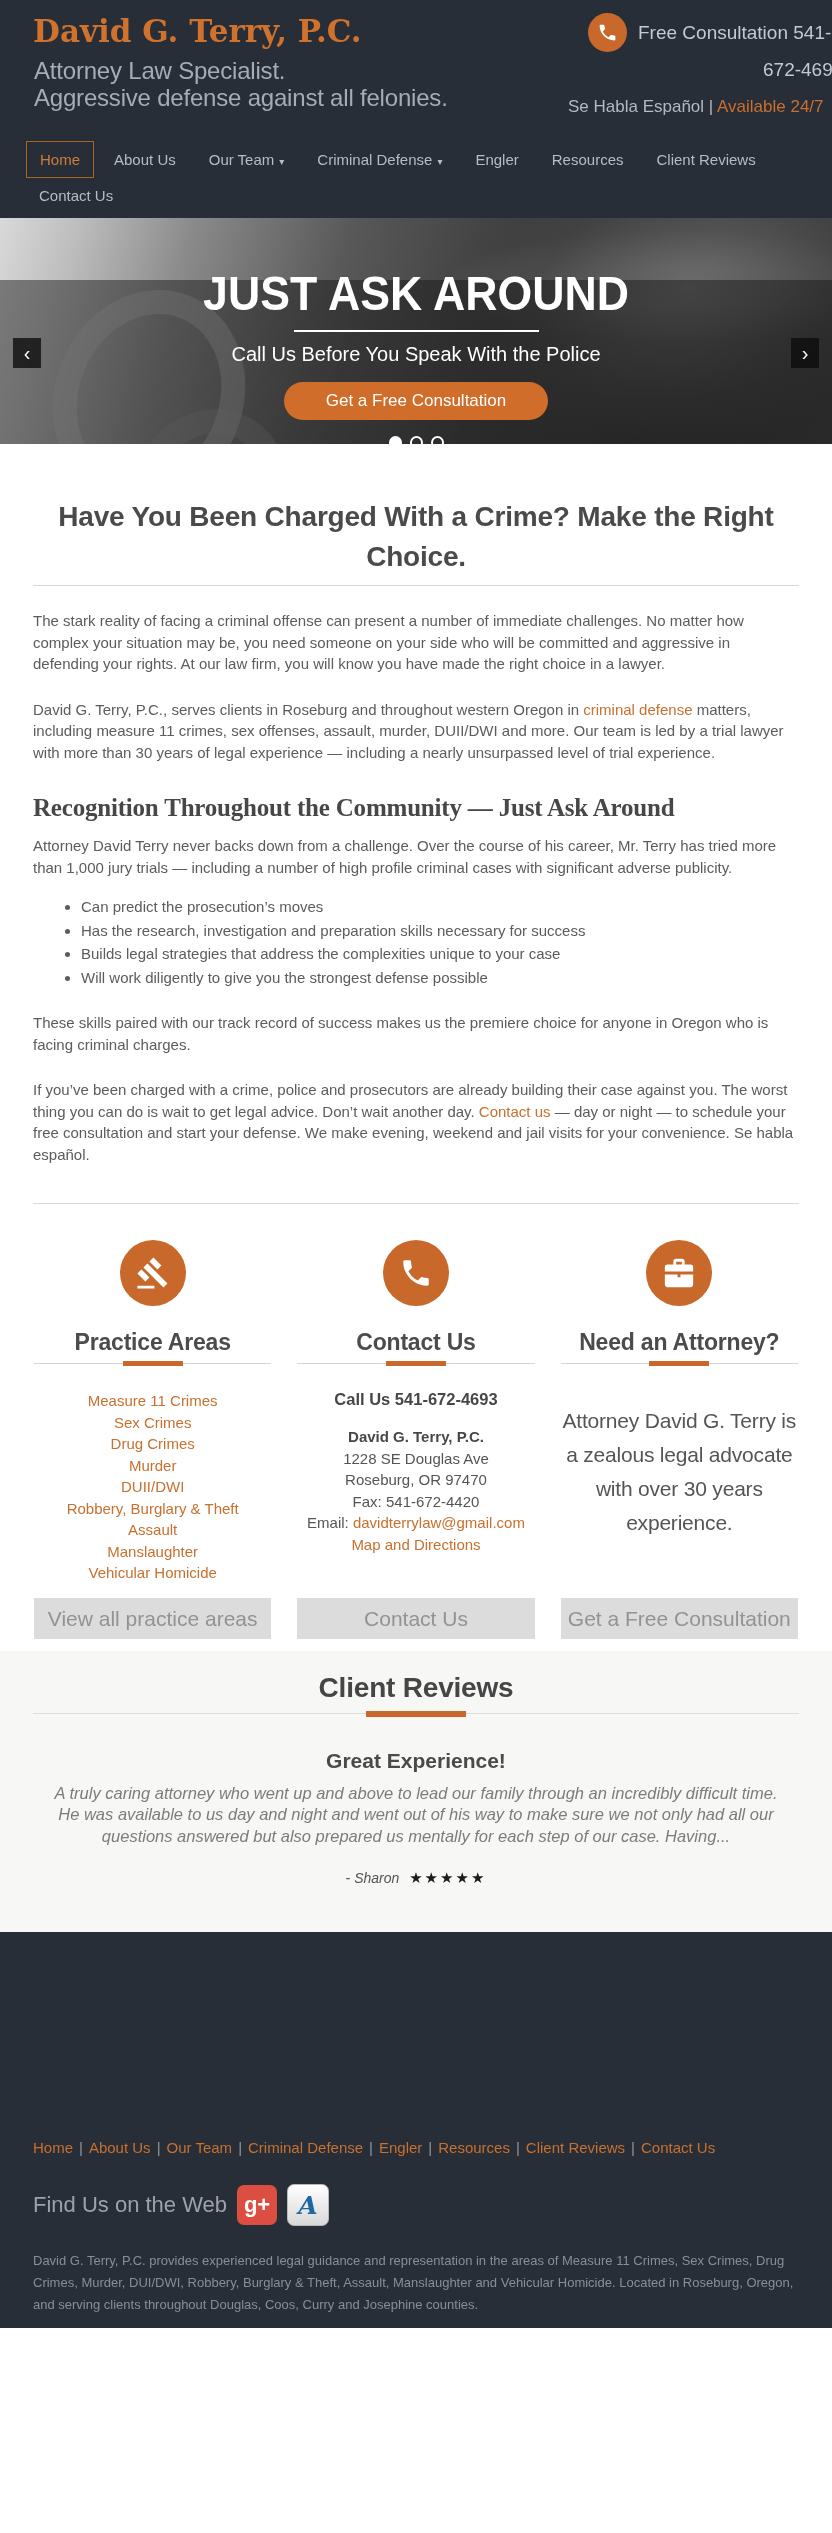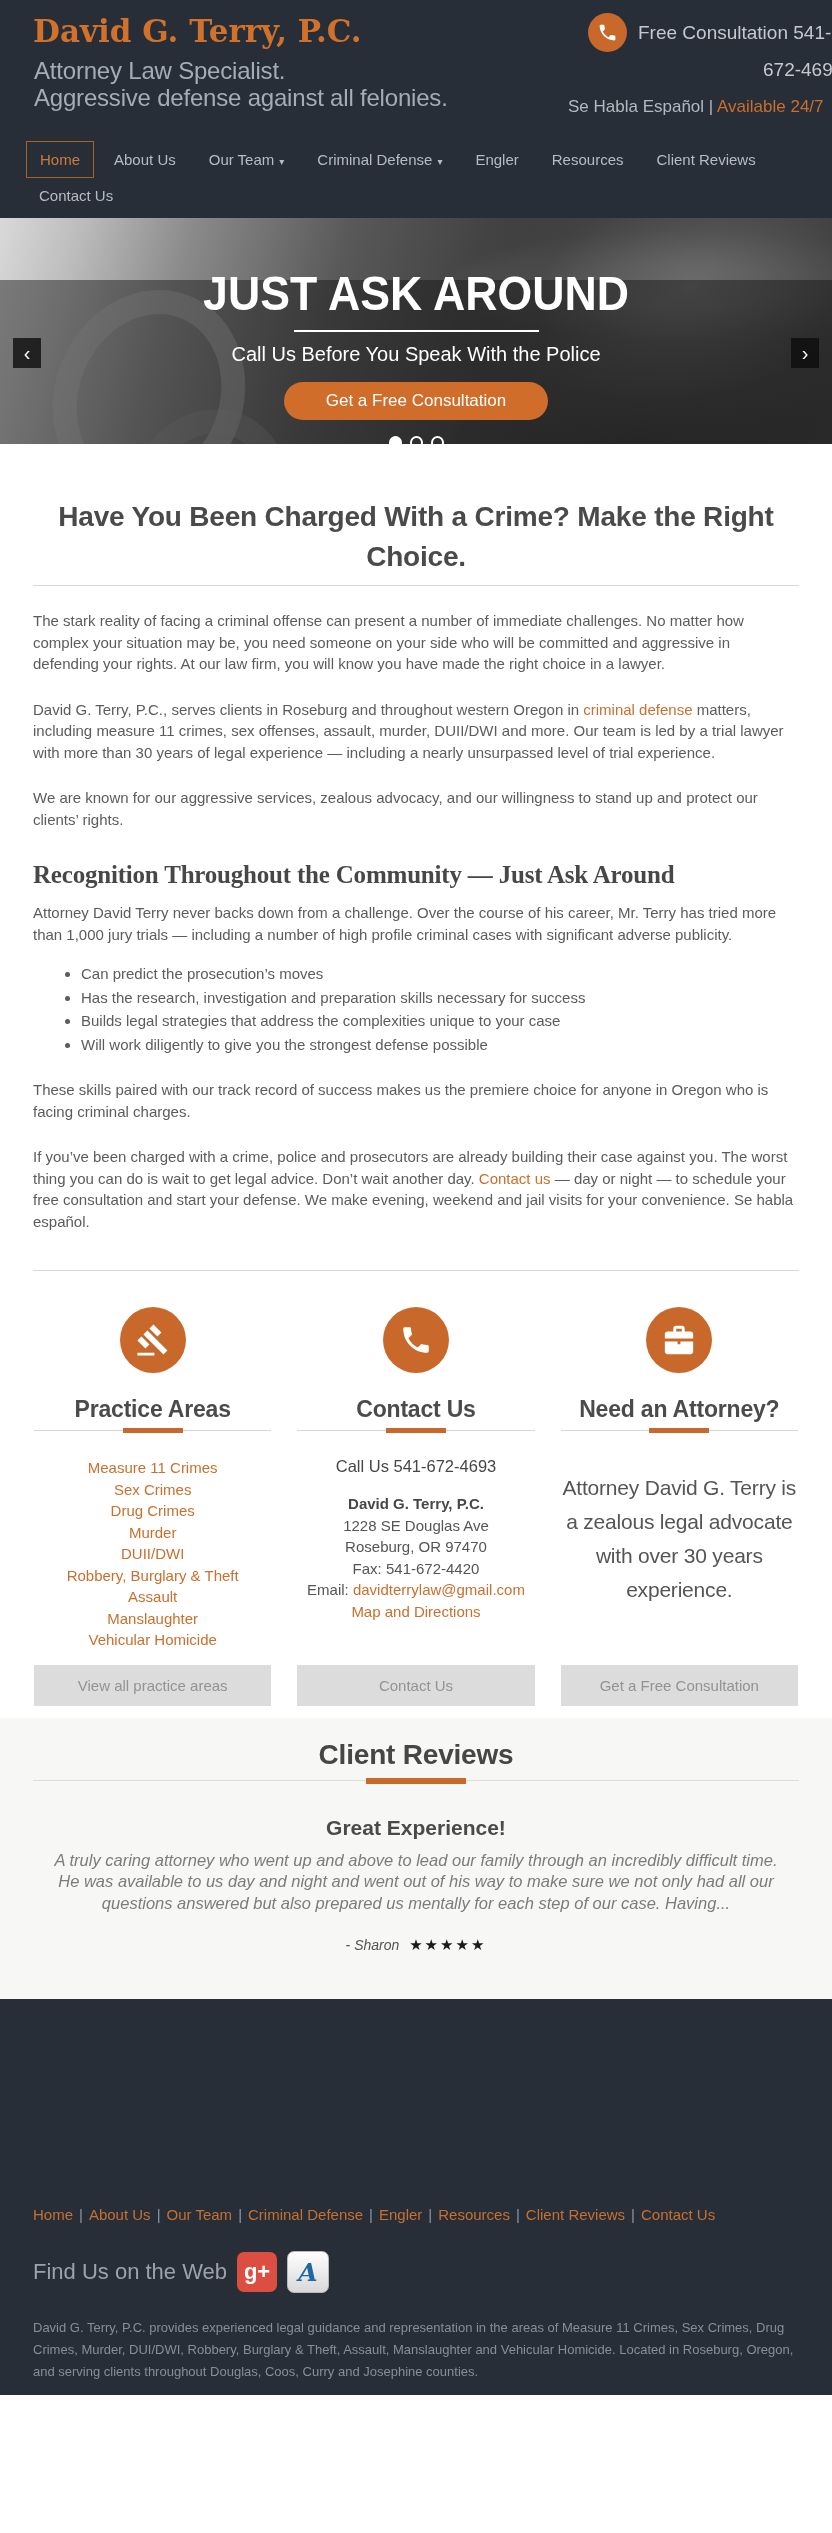--- a/index.html
+++ b/index.html
@@ -67,25 +67,25 @@
   .col{flex:1;display:flex;flex-direction:column;text-align:center;}
   .icon-circle{width:66px;height:66px;border-radius:50%;background:#c8682a;margin:0 auto;
     display:flex;align-items:center;justify-content:center;}
   .icon-circle svg{width:34px;height:34px;fill:#fff;}
   .col h3{font-size:23px;color:#4b4b4b;font-weight:bold;margin:23px 0 0;line-height:26px;letter-spacing:-.2px;}
   .col-rule{position:relative;height:5px;margin-top:6px;}
   .col-rule .line{position:absolute;left:0;right:0;top:2px;height:1px;background:#d6d6d6;}
   .col-rule .seg{position:absolute;left:50%;transform:translateX(-50%);top:0;width:60px;height:5px;background:#c8682a;}
   .col-body{margin-top:24px;flex:1;padding-bottom:14px;}
   .plink{display:block;color:#c8702f;font-size:15px;line-height:21.5px;}
-  .call{font-size:16.5px;font-weight:normal;color:#474747;}
+  .call{font-size:16.5px;font-weight:bold;color:#474747;}
   .cname{font-size:15px;font-weight:bold;color:#474747;margin-top:17px;line-height:21.5px;}
   .cline{font-size:15px;color:#555;line-height:21.5px;}
   .attorney-text{font-size:21px;color:#555;line-height:34px;margin-top:14px;letter-spacing:-.2px;}
-  .col-btn{display:block;background:#dcdcdc;color:#939393;font-size:15px;padding:12px 0;line-height:17px;}
+  .col-btn{display:block;background:#dcdcdc;color:#939393;font-size:21px;padding:12px 0;line-height:17px;}
   
   .reviews{margin-top:12px;background:#f7f7f6;padding:22px 33px 45px;}
   .reviews h2{font-size:28px;color:#464646;text-align:center;margin:0;line-height:30px;
     font-weight:bold;letter-spacing:-.2px;}
   .rev-rule{position:relative;height:6px;margin-top:8px;}
   .rev-rule .line{position:absolute;left:0;right:0;top:2px;height:1px;background:#dddddc;}
   .rev-rule .seg{position:absolute;left:50%;transform:translateX(-50%);top:0;width:100px;height:6px;background:#c8682a;}
   .rev-title{margin-top:32px;text-align:center;font-size:21px;font-weight:bold;color:#4a4a4a;}
   .rev-text{margin:10px auto 0;max-width:730px;text-align:center;font-style:italic;
     font-size:16.5px;line-height:21.5px;color:#7c7c7c;}
@@ -161,21 +161,20 @@
   </div>
 </div>
 <button class="hero-arrow arrow-left" style="position:absolute;">‹</button>
 <button class="hero-arrow arrow-right" style="position:absolute;">›</button>
 
 <div class="main">
   <div class="h1">Have You Been Charged With a Crime? Make the Right Choice.</div>
   <hr class="rule-hr">
   <p>The stark reality of facing a criminal offense can present a number of immediate challenges. No matter how complex your situation may be, you need someone on your side who will be committed and aggressive in defending your rights. At our law firm, you will know you have made the right choice in a lawyer.</p>
   <p><span>David G. Terry, P.C., serves clients in Roseburg and throughout western Oregon in </span><a class="tlink">criminal defense</a><span> matters, including measure 11 crimes, sex offenses, assault, murder, DUII/DWI and more. Our team is led by a trial lawyer with more than 30 years of legal experience — including a nearly unsurpassed level of trial experience.</span></p>
-  <p>We are known for our aggressive services, zealous advocacy, and our willingness to stand up and protect our clients’ rights.</p>
 
   <div class="h2">Recognition Throughout the Community — Just Ask Around</div>
   <p>Attorney David Terry never backs down from a challenge. Over the course of his career, Mr. Terry has tried more than 1,000 jury trials — including a number of high profile criminal cases with significant adverse publicity.</p>
   <ul>
     <li>Can predict the prosecution’s moves</li>
     <li>Has the research, investigation and preparation skills necessary for success</li>
     <li>Builds legal strategies that address the complexities unique to your case</li>
     <li>Will work diligently to give you the strongest defense possible</li>
   </ul>
   <p>These skills paired with our track record of success makes us the premiere choice for anyone in Oregon who is facing criminal charges.</p>

